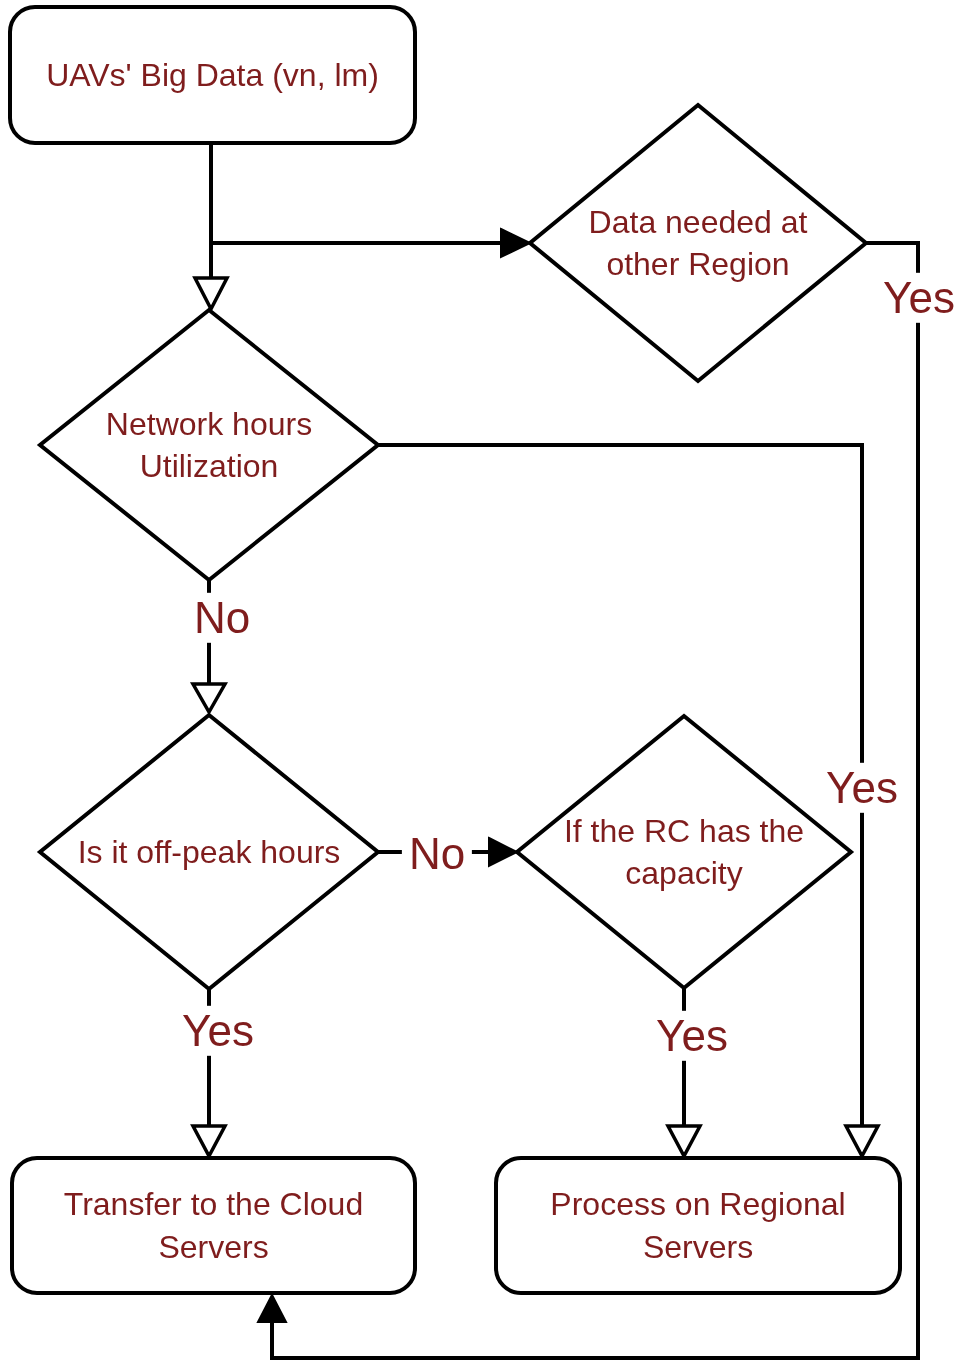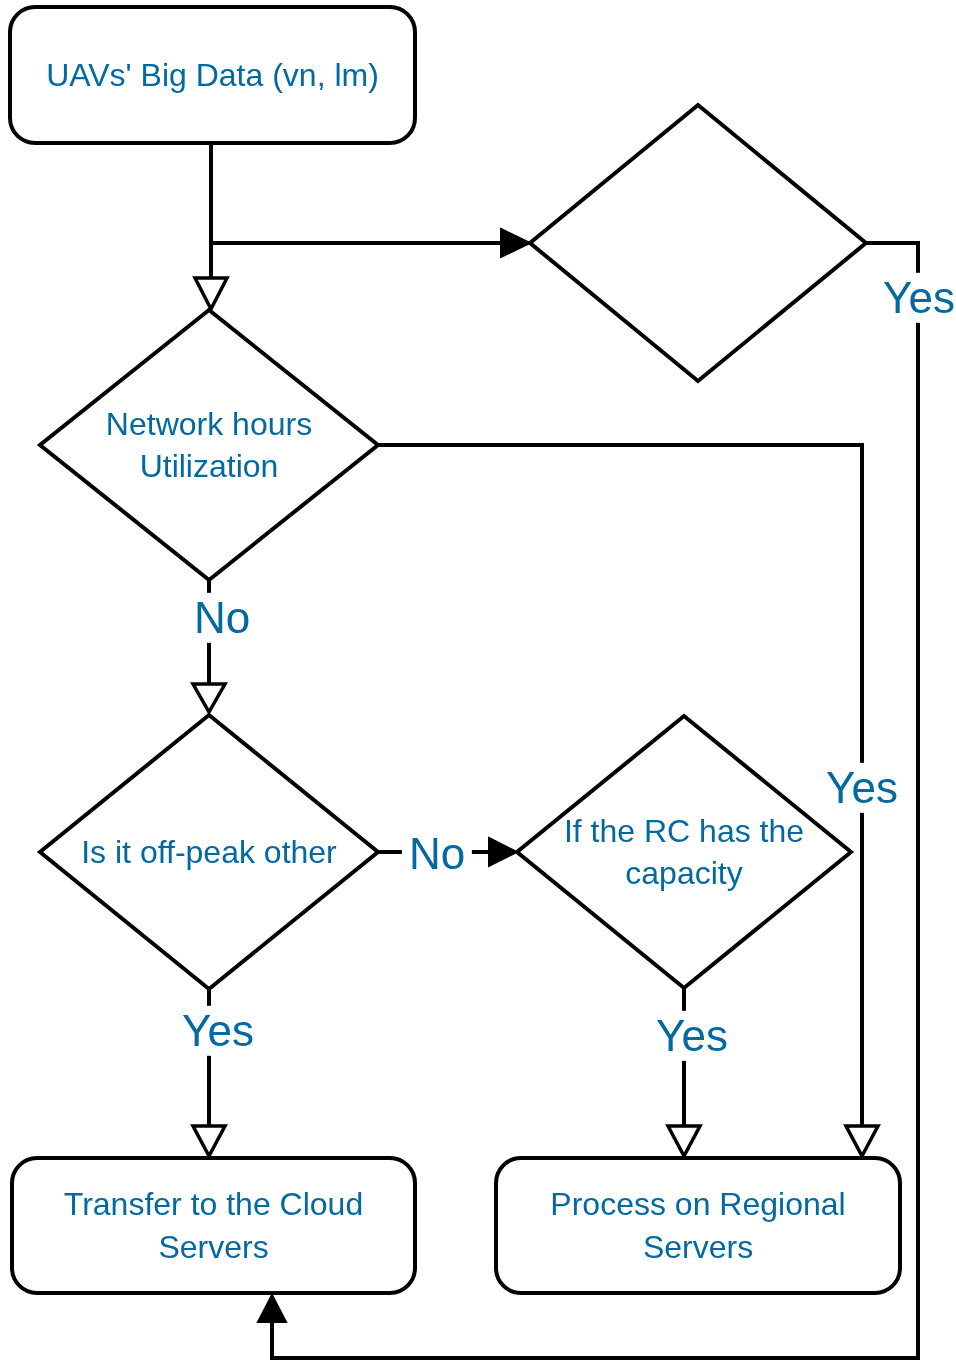--- a/index.html
+++ b/index.html
@@ -6,21 +6,21 @@
     margin: 0;
     padding: 0;
     background: #ffffff;
   }
   .canvas {
     position: relative;
     width: 956px;
     height: 1368px;
     background: #ffffff;
     font-family: "Liberation Sans", sans-serif;
-    color: #0369a1;
+    color: #7f1d1d;
     overflow: hidden;
   }
   .canvas svg.wires {
     position: absolute;
     left: 0;
     top: 0;
   }
   .node-label {
     position: absolute;
     display: flex;
@@ -85,27 +85,30 @@
       <polygon points="684,716 851,852 684,988 517,852"></polygon>
       <rect x="12" y="1158" width="403" height="135" rx="25"></rect>
       <rect x="496" y="1158" width="404" height="135" rx="25"></rect>
     </g>
   </svg>
 
   <div class="node-label" style="left:10px; top:7px; width:405px; height:136px;">
     <span class="inner nowrap">UAVs' Big Data (vn, lm)</span>
   </div>
 
+  <div class="node-label" style="left:530px; top:105px; width:336px; height:276px;">
+    <span class="inner" style="max-width:250px;">Data needed at other Region</span>
+  </div>
 
   <div class="node-label" style="left:40px; top:310px; width:338px; height:270px;">
     <span class="inner" style="max-width:250px;">Network hours Utilization</span>
   </div>
 
   <div class="node-label" style="left:40px; top:715px; width:338px; height:274px;">
-    <span class="inner nowrap">Is it off-peak other</span>
+    <span class="inner nowrap">Is it off-peak hours</span>
   </div>
 
   <div class="node-label" style="left:517px; top:716px; width:334px; height:272px;text-align:center;">
     <span class="inner" style="max-width:290px;">If the RC has the capacity</span>
   </div>
 
   <div class="node-label" style="left:12px; top:1158px; width:403px; height:135px;">
     <span class="inner" style="max-width:350px;">Transfer to the Cloud Servers</span>
   </div>
 

